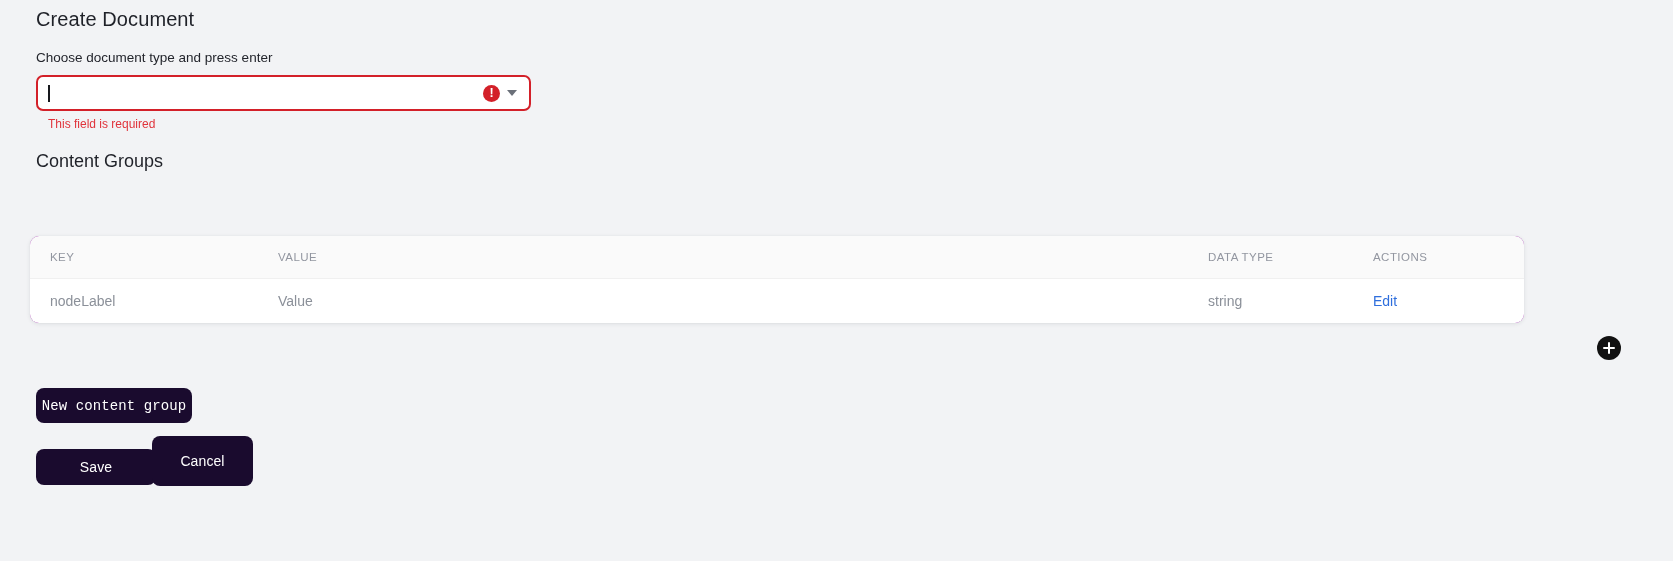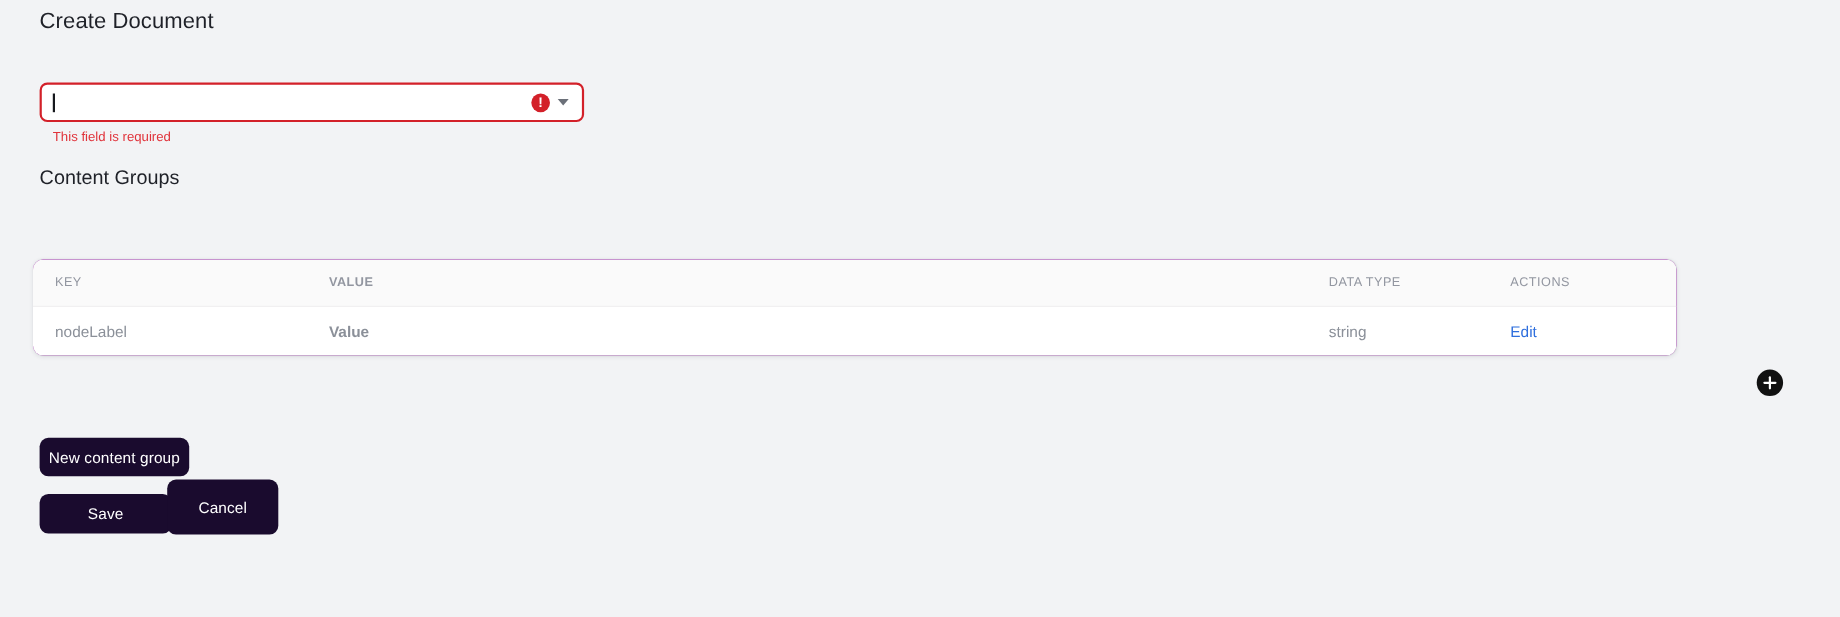--- a/index.html
+++ b/index.html
@@ -172,21 +172,21 @@
     font-size: 11.5px;
     letter-spacing: 0.45px;
     color: #9296a0;
     text-transform: uppercase;
   }
   .td {
     font-size: 14px;
     color: #8b9099;
   }
   .col-key    { left: 20px; }
-  .col-value  { left: 269px; font-weight: bold; }
+  .col-value  { left: 248px; }
   .col-type   { left: 1178px; }
   .col-action { left: 1343px; text-align: center; }
   .edit-link {
     color: #2f6fdd;
     text-decoration: none;
     cursor: pointer;
     font-size: 14px;
   }
 
   
@@ -232,23 +232,24 @@
     font-weight: 400;
     cursor: pointer;
     display: flex;
     align-items: center;
     justify-content: center;
     letter-spacing: 0.1px;
     white-space: nowrap;
   }
   .btn-newgroup {
     left: 36px;
-    top: 398px;
-    width: 136px;
+    top: 388px;
+    width: 156px;
     height: 35px;
+    font-family: Liberation Mono, monospace;
   }
   .btn-save {
     left: 36px;
     top: 449px;
     width: 120px;
     height: 36px;
   }
   .btn-cancel {
     left: 152px;
     top: 436px;
@@ -256,20 +257,21 @@
     height: 50px;
   }
 </style>
 </head>
 <body>
 
 <div class="page">
 
   <div class="page-title">Create Document</div>
 
+  <div class="field-label">Choose document type and press enter</div>
 
   <div class="select-wrap">
     <div class="select-box">
       <span class="caret-line"></span>
       <input class="select-input" type="text" placeholder="" style="">
       <span class="err-icon">!</span>
       <span class="dd-arrow"></span>
     </div>
   </div>
 

